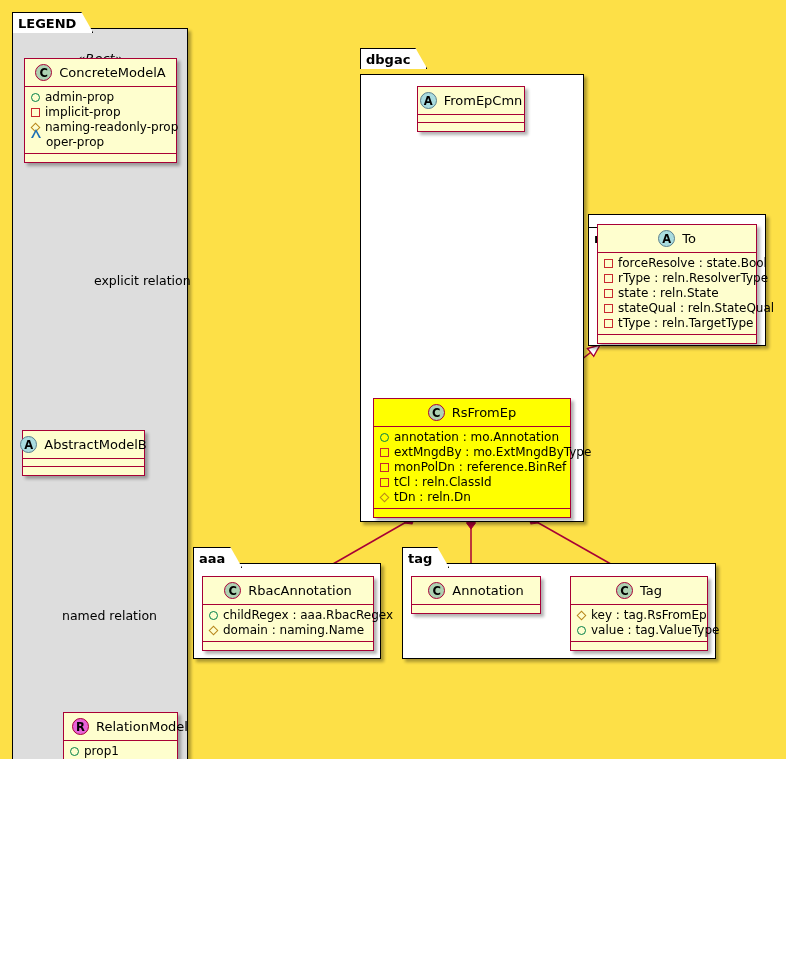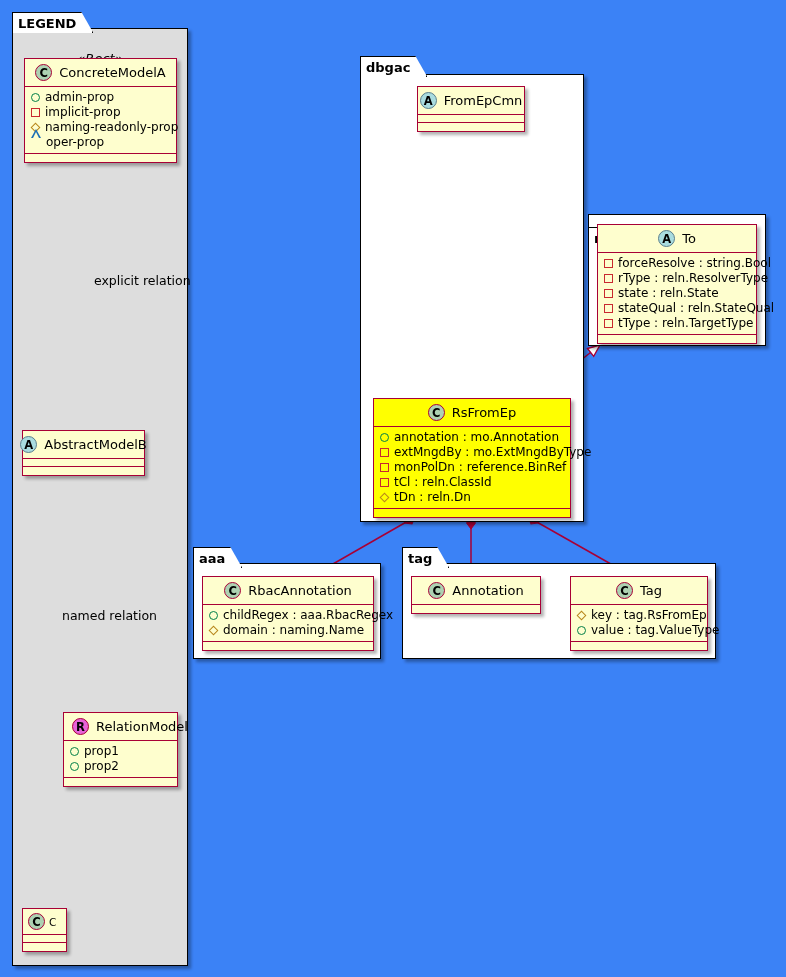--- a/index.html
+++ b/index.html
@@ -6,22 +6,22 @@
     margin: 0;
     padding: 0;
     background: #ffffff;
   }
   body {
     font-family: "DejaVu Sans", "Liberation Sans", sans-serif;
   }
   #canvas {
     position: relative;
     width: 786px;
-    height: 977px;
-    background: #3b82f6;
+    height: 759px;
+    background: #fde047;
     overflow: hidden;
   }
 
   
   #edges {
     position: absolute;
     left: 0; top: 0;
     width: 786px; height: 977px;
     pointer-events: none;
   }
@@ -304,21 +304,21 @@
   <div class="cls" style="left:22px; top:908px; width:45px;">
     <div class="cls-header left" style="padding:4px 5px 4px 5px; gap:4px;">
       <span class="badge c">C</span>
       <span class="cls-title tiny">C</span>
     </div>
     <div class="cls-attrs empty"></div>
     <div class="cls-methods"></div>
   </div>
 
   <div class="pkg" style="left:360px; top:74px; width:224px; height:448px;"></div>
-  <div class="pkg-tab" style="left:360px; top:56px;">dbgac</div>
+  <div class="pkg-tab" style="left:360px; top:48px;">dbgac</div>
 
   <div class="cls" style="left:417px; top:86px; width:108px;">
     <div class="cls-header">
       <span class="badge a">A</span>
       <span class="cls-title abstract">FromEpCmn</span>
     </div>
     <div class="cls-attrs empty"></div>
     <div class="cls-methods"></div>
   </div>
 
@@ -356,21 +356,21 @@
   <div class="pkg-tab" style="left:588px; top:198px;margin-top:29px;">reln</div>
 
   <div class="cls" style="left:597px; top:224px; width:160px;">
     <div class="cls-header">
       <span class="badge a">A</span>
       <span class="cls-title abstract">To</span>
     </div>
     <div class="cls-attrs">
       <div class="attr">
         <span class="mk square"></span>
-        <span>forceResolve : string.Bool</span>
+        <span>forceResolve : state.Bool</span>
       </div>
       <div class="attr">
         <span class="mk square"></span>
         <span>rType : reln.ResolverType</span>
       </div>
       <div class="attr">
         <span class="mk square"></span>
         <span>state : reln.State</span>
       </div>
       <div class="attr">

